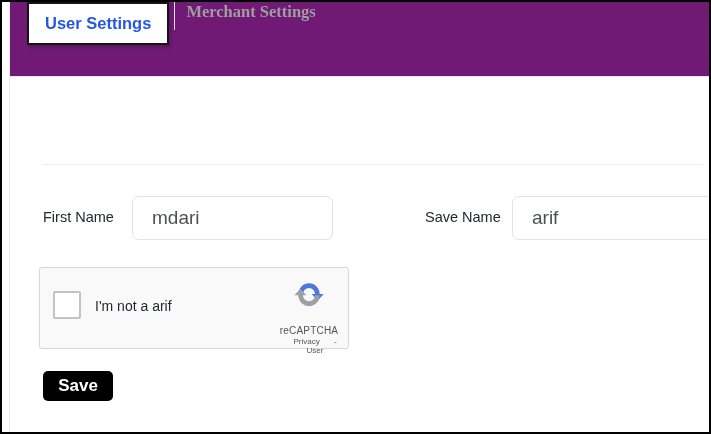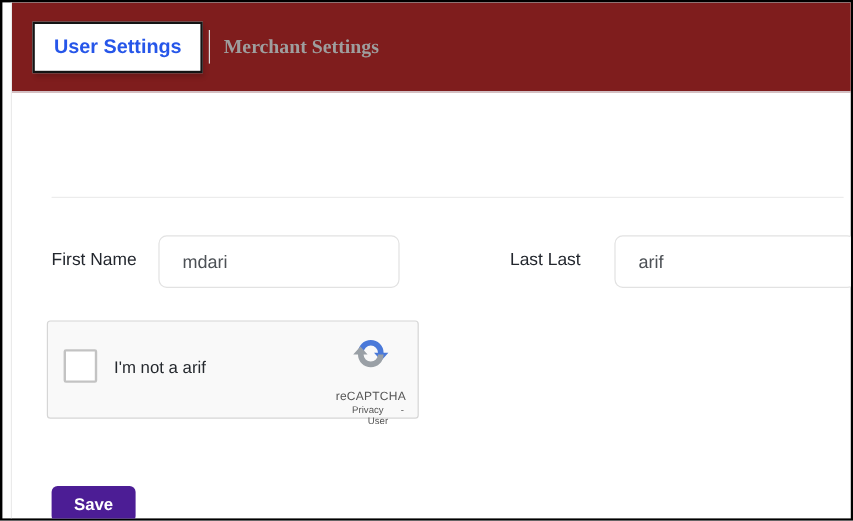--- a/index.html
+++ b/index.html
@@ -5,43 +5,43 @@
   html,body { margin:0; padding:0; background:#fff; font-family:"Liberation Sans", sans-serif; }
   .frame {
     position:relative; width:711px; height:434px; box-sizing:border-box;
     border:2px solid #000; background:#fff; overflow:hidden;
   }
   .v-line { position:absolute; left:7px; top:0; bottom:0; width:1px; background:#eaeaea; }
 
   
   .tabbar {
     position:absolute; left:8px; right:0; top:0; height:74px;
-    background:#7f1d1d; border-bottom:1px solid #e4e8ee;
-    display:flex; align-items:center;
+    background:#701a75; border-bottom:1px solid #e4e8ee;
+    display:flex; align-items:flex-start;
   }
   .highlight-box {
     margin-left:17px; border:2px solid #141414; background:#fff;
     padding:10px 16px; box-shadow:2px 3px 4px rgba(0,0,0,0.16);
   }
   .tab-active { color:#2656e9; font-size:16.5px; font-weight:600; white-space:nowrap; cursor:pointer; }
   .tab-sep { width:1px; height:28px; background:#dadada; margin-left:5px; }
   .tab-inactive { color:#9e9e9e; font-size:16.5px; font-weight:600; margin-left:11px; white-space:nowrap; cursor:pointer;font-family:Liberation Serif, serif; }
 
   
   .section-title { position:absolute; left:41px; top:126px; margin:0; font-size:18px; font-weight:700; color:#1f242c; }
   .section-divider { position:absolute; left:41px; right:6px; top:162px; height:1px; background:#ececec; }
 
   
   .field-label { position:absolute; top:207px; font-size:14.5px; color:#23272e; }
   .label-first { left:41px;text-align:right; }
   .label-last  { left:423px; }
   .text-input {
     position:absolute; top:194px; height:44px; width:201px; box-sizing:border-box;
     border:1px solid #e2e2e2; border-radius:7px; background:#fff;
-    padding:0 8px 0 19px; font-size:15px; color:#4d5156; outline:none;
+    padding:0 8px 0 19px; font-size:19px; color:#4d5156; outline:none;
     font-family:"Liberation Sans", sans-serif;
   }
   .input-first { left:130px; }
   .input-last  { left:510px; }
 
   
   .recaptcha {
     position:absolute; left:37px; top:265px; width:310px; height:82px; box-sizing:border-box;
     background:#f9f9f9; border:1px solid #d6d6d6; border-radius:3px;
   }
@@ -53,24 +53,23 @@
   .rc-label { top:30px; }
   .rc-logo-col { position:absolute; right:9px; top:10px; width:60px; text-align:center; }
   .rc-logo-col svg { display:block; margin:0 auto; }
   .rc-brand { font-size:10px; color:#555; margin-top:15px; letter-spacing:0.2px; }
   .rc-links { font-size:8px; color:#555; margin-top:1px; }
   .rc-links span { cursor:pointer;margin-left:12px; }
 
   
   .save-btn {
     position:absolute; left:41px; top:369px; width:70px; height:30px;
-    background:#4c1d95; border:none; border-radius:5px;
-    color:#fff; font-weight:700; font-size:14px; cursor:pointer;
+    background:#000000; border:none; border-radius:5px;
+    color:#fff; font-weight:700; font-size:17px; cursor:pointer;
     font-family:"Liberation Sans", sans-serif;
-    margin-top:34px;
   }
 </style>
 </head>
 <body>
 
 <div class="frame">
   <div class="v-line"></div>
 
   <div class="tabbar">
     <div class="highlight-box">
@@ -78,21 +77,21 @@
     </div>
     <div class="tab-sep"></div>
     <span class="tab-inactive">Merchant Settings</span>
   </div>
 
   <div class="section-divider"></div>
 
   <label class="field-label label-first">First Name</label>
   <input class="text-input input-first" type="text" value="mdari" style="">
 
-  <label class="field-label label-last">Last Last</label>
+  <label class="field-label label-last">Save Name</label>
   <input class="text-input input-last" type="text" value="arif" style="">
 
   <div class="recaptcha">
     <div class="rc-checkbox"></div>
     <span class="rc-label">I'm not a arif</span>
     <div class="rc-logo-col">
       <svg width="32" height="32" viewBox="0 0 48 48" aria-hidden="true">
         <path fill="#4a79d9" d="M8 24 A16 16 0 0 1 40 24 L46 24 L37 34 L28 24 L33 24 A9 9 0 0 0 15 24 Z"></path>
         <path fill="#9aa0a6" d="M40 26 A16 16 0 0 1 8 26 L2 26 L11 16 L20 26 L15 26 A9 9 0 0 0 33 26 Z"></path>
       </svg>

